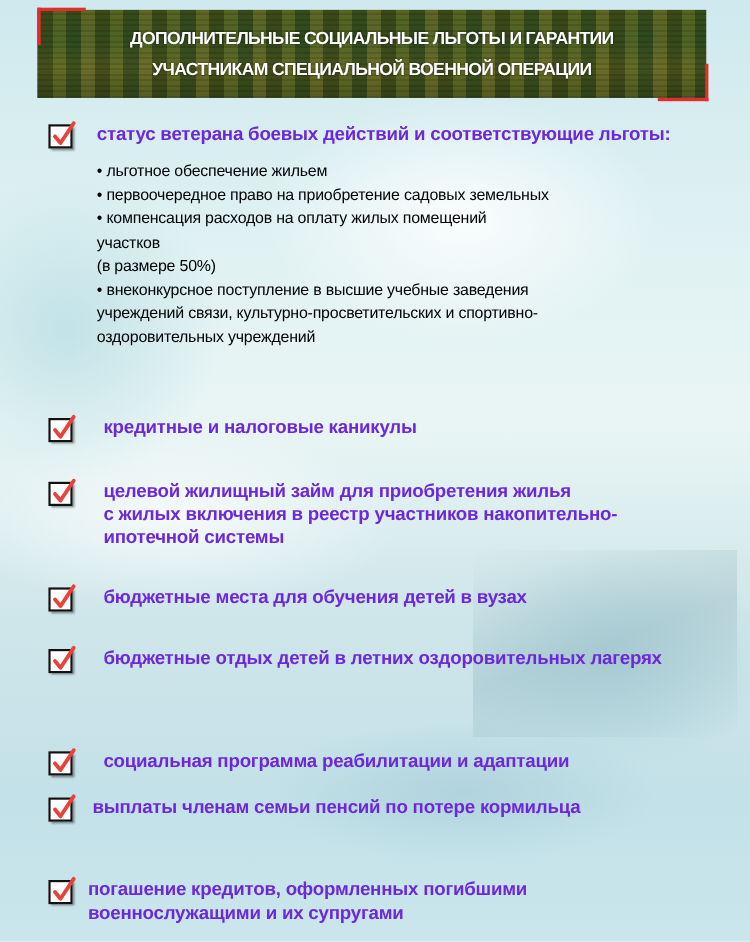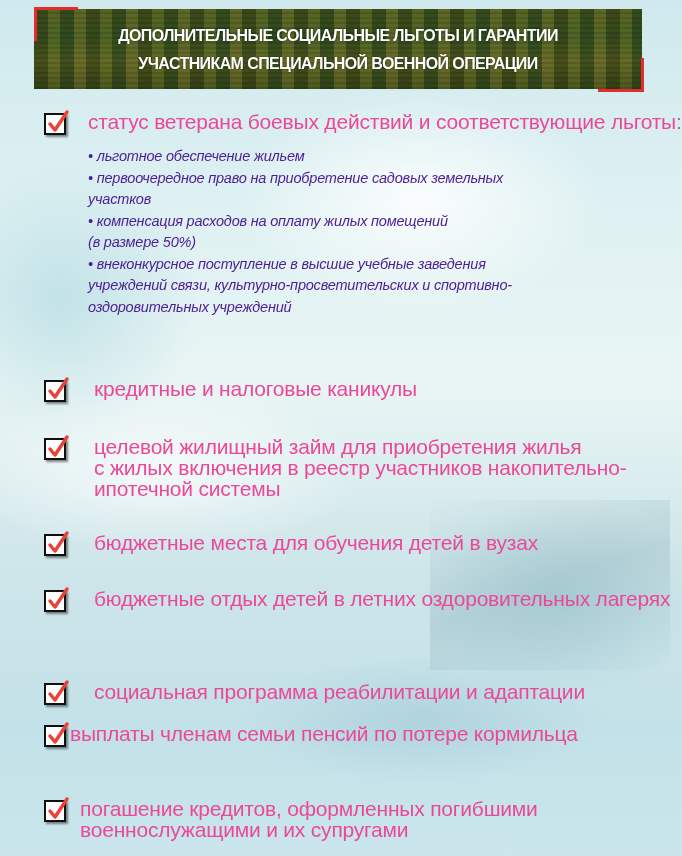--- a/index.html
+++ b/index.html
@@ -47,27 +47,27 @@
     position: absolute; left: 44px; display: flex; align-items: flex-start;
   }
   .check {
     width: 22px; height: 22px; flex: 0 0 22px; position: relative;
     background: #ffffff; border: 2px solid #111; box-sizing: border-box;
     box-shadow: 2px 2px 2px rgba(0,0,0,0.45);
     margin-top: 2px;
   }
   .check svg { position: absolute; left: -1px; top: -6px; width: 26px; height: 26px; }
   .item-text {
-    font-size: 21px; line-height: 21px; color: #ec4899; letter-spacing: -0.2px;
+    font-size: 17px; line-height: 21px; color: #6d28d9; letter-spacing: -0.2px; font-weight: bold;
   }
   .item-text .line { display: block; white-space: nowrap; }
   .item-text .italic { font-style: italic; }
   .sublist {
     position: absolute; left: 88px; top: 146px;
-    font-size: 14.5px; line-height: 21.5px; color: #4c1d95; letter-spacing: -0.2px; font-style: italic;
+    font-size: 14.5px; line-height: 21.5px; color: #000000; letter-spacing: -0.2px;
   }
   .sublist .line { display: block; white-space: nowrap; }
 </style>
 </head>
 <body>
 
 <div class="bg-vehicle"></div>
 
 <div class="banner"></div>
 <div class="banner-corner-tl"></div>
@@ -84,22 +84,22 @@
       </svg>
   </span>
   <div class="item-text" style="margin-left:22px;">
     <span class="line">статус ветерана боевых действий и соответствующие льготы:</span>
   </div>
 </div>
 
 <div class="sublist">
   <span class="line">• льготное обеспечение жильем</span>
   <span class="line">• первоочередное право на приобретение садовых земельных</span>
+  <span class="line">•  компенсация расходов на оплату жилых помещений</span>
   <span class="line">участков</span>
-  <span class="line">•  компенсация расходов на оплату жилых помещений</span>
   <span class="line">(в размере 50%)</span>
   <span class="line">•  внеконкурсное поступление в высшие учебные заведения</span>
   <span class="line">учреждений связи, культурно-просветительских и спортивно-</span>
   <span class="line">оздоровительных учреждений</span>
 </div>
 
 <div class="item" style="top:378px;">
   <span class="check">
     <svg viewBox="0 0 26 26">
         <path d="M5 15 L10 21 L22 3" fill="none" stroke="#e8433a" stroke-width="3.5" stroke-linecap="round" stroke-linejoin="round"></path>
@@ -155,21 +155,21 @@
     <span class="line">социальная программа реабилитации и адаптации</span>
   </div>
 </div>
 
 <div class="item" style="top:723px;">
   <span class="check">
     <svg viewBox="0 0 26 26">
         <path d="M5 15 L10 21 L22 3" fill="none" stroke="#e8433a" stroke-width="3.5" stroke-linecap="round" stroke-linejoin="round"></path>
       </svg>
   </span>
-  <div class="item-text" style="margin-left:4px;text-align:right;">
+  <div class="item-text" style="margin-left:18px;text-align:right;">
     <span class="line">выплаты членам семьи пенсий по потере кормильца</span>
   </div>
 </div>
 
 <div class="item" style="top:798px;">
   <span class="check">
     <svg viewBox="0 0 26 26">
         <path d="M5 15 L10 21 L22 3" fill="none" stroke="#e8433a" stroke-width="3.5" stroke-linecap="round" stroke-linejoin="round"></path>
       </svg>
   </span>

